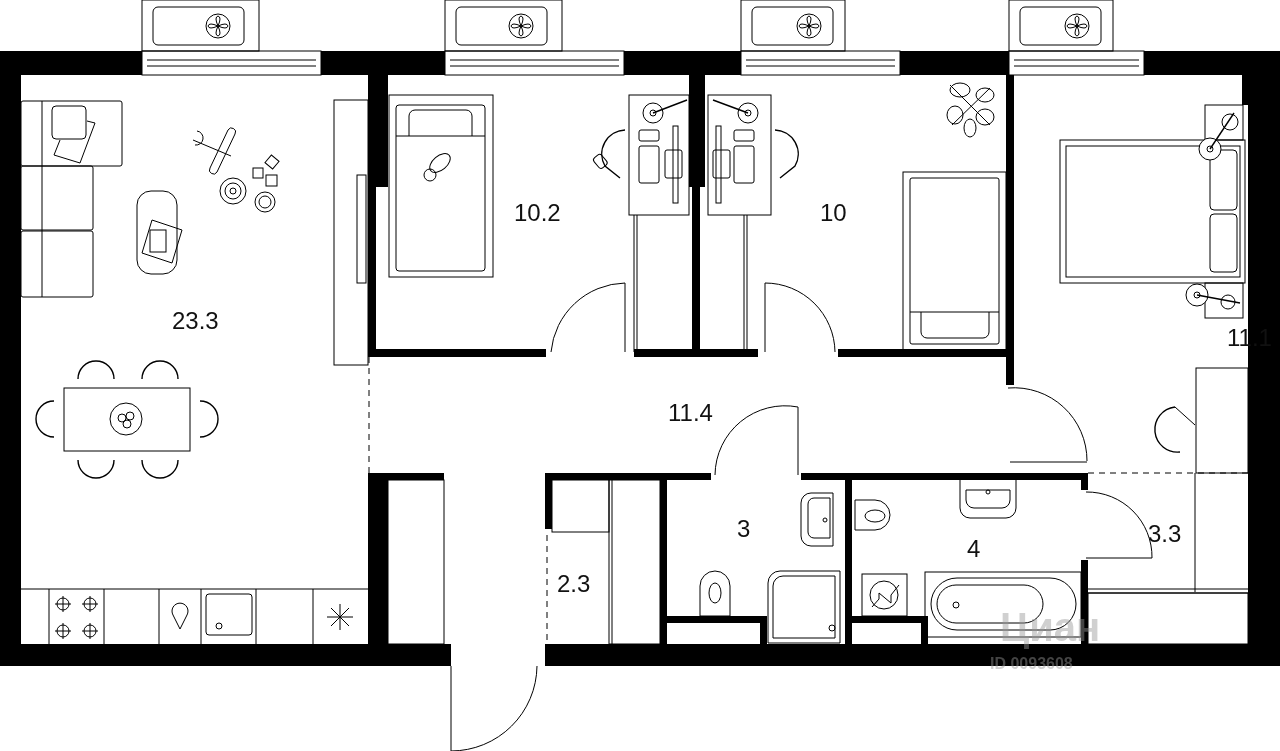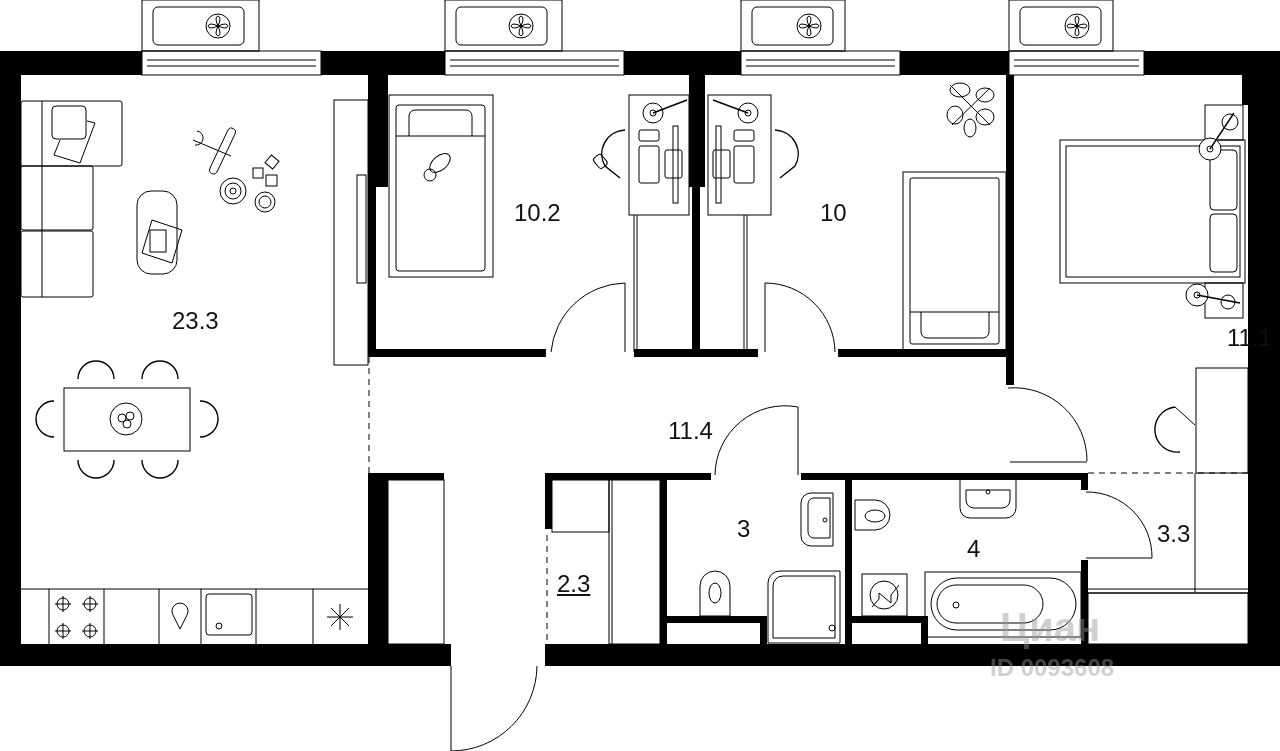--- a/index.html
+++ b/index.html
@@ -372,20 +372,20 @@
     <line class="ln" x1="1088" y1="589" x2="1248" y2="589"></line>
     <line class="ln" x1="1088" y1="593" x2="1248" y2="593"></line>
     <rect class="ln" x="1088" y="593" width="160" height="51"></rect>
   </g>
 </svg>
 
 <div class="area-label" style="left:172px; top:309px;text-align:center;">23.3</div>
 <div class="area-label" style="left:514px; top:201px;">10.2</div>
 <div class="area-label" style="left:820px; top:201px;">10</div>
 <div class="area-label" style="left:1181px; top:326px;margin-left:46px;">11.1</div>
-<div class="area-label" style="left:668px; top:419px;">11.4</div>
-<div class="area-label" style="left:557px; top:572px;text-decoration:underline;">2.3</div>
+<div class="area-label" style="left:668px; top:401px;">11.4</div>
+<div class="area-label" style="left:557px; top:572px;">2.3</div>
 <div class="area-label" style="left:737px; top:517px;">3</div>
 <div class="area-label" style="left:967px; top:537px;">4</div>
-<div class="area-label" style="left:1148px; top:522px;padding-left:9px;">3.3</div>
+<div class="area-label" style="left:1148px; top:522px;">3.3</div>
 
 <div class="watermark" style="left:1000px; top:607px; font-size:40px;">Циан</div>
-<div class="watermark" style="left:990px; top:656px; font-size:24px;">ID 0093608</div>
+<div class="watermark" style="left:990px; top:656px; font-size:16px;">ID 0093608</div>
 
 </body></html>

